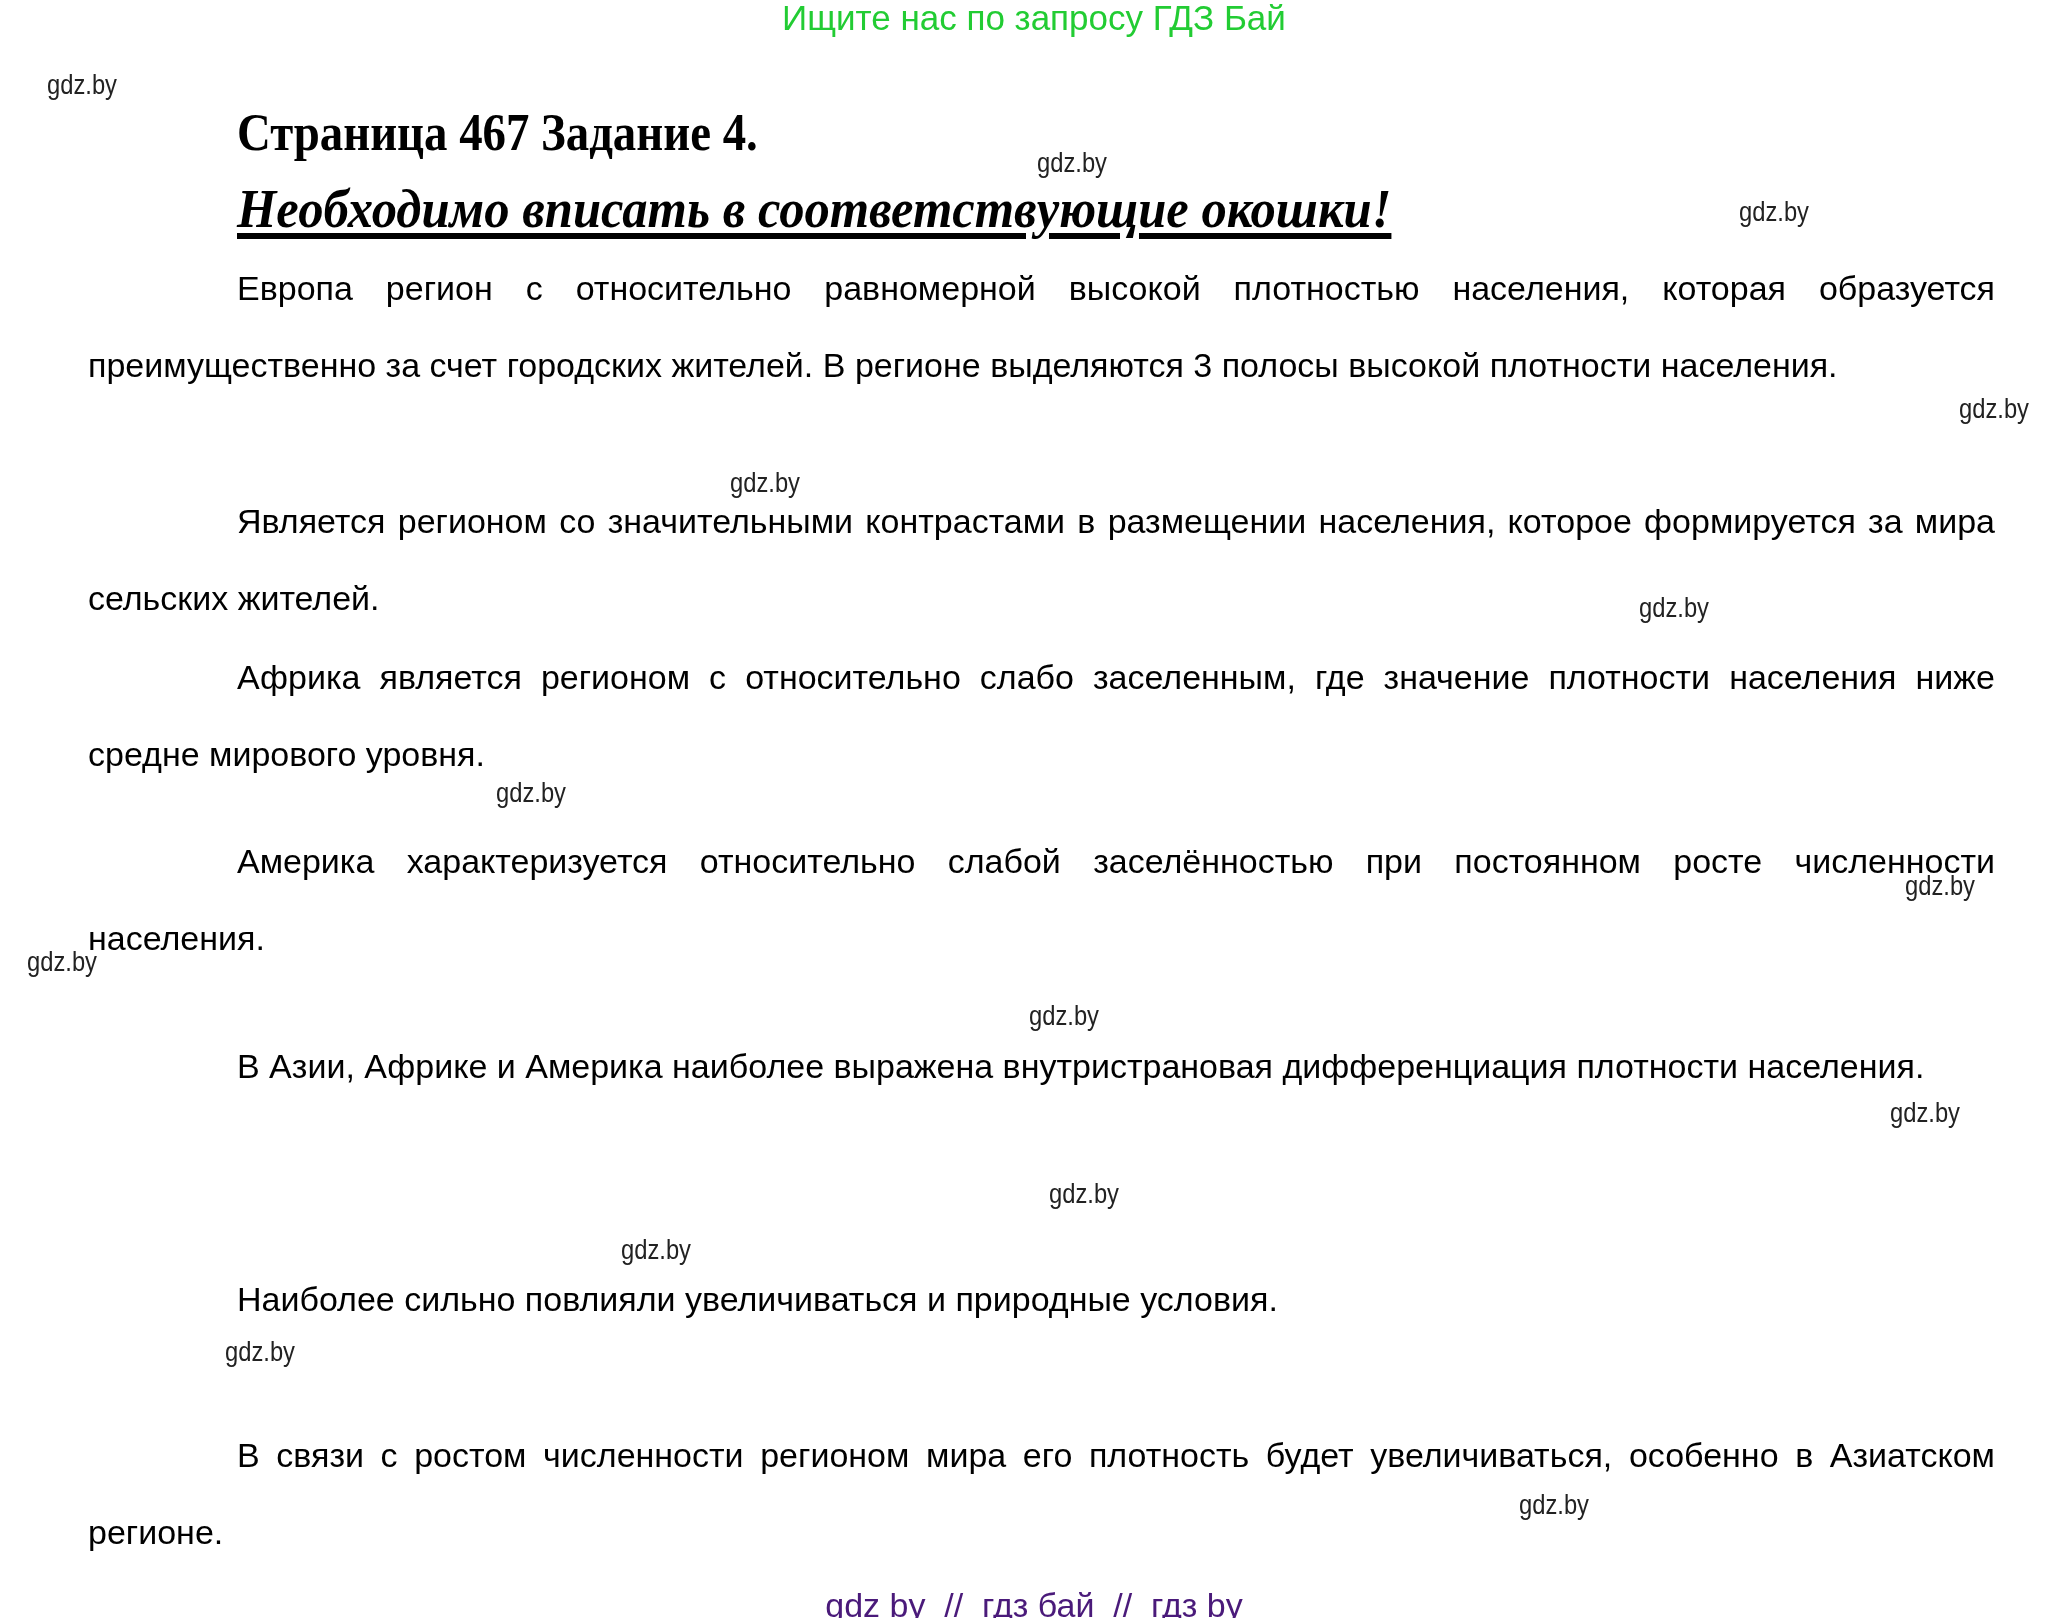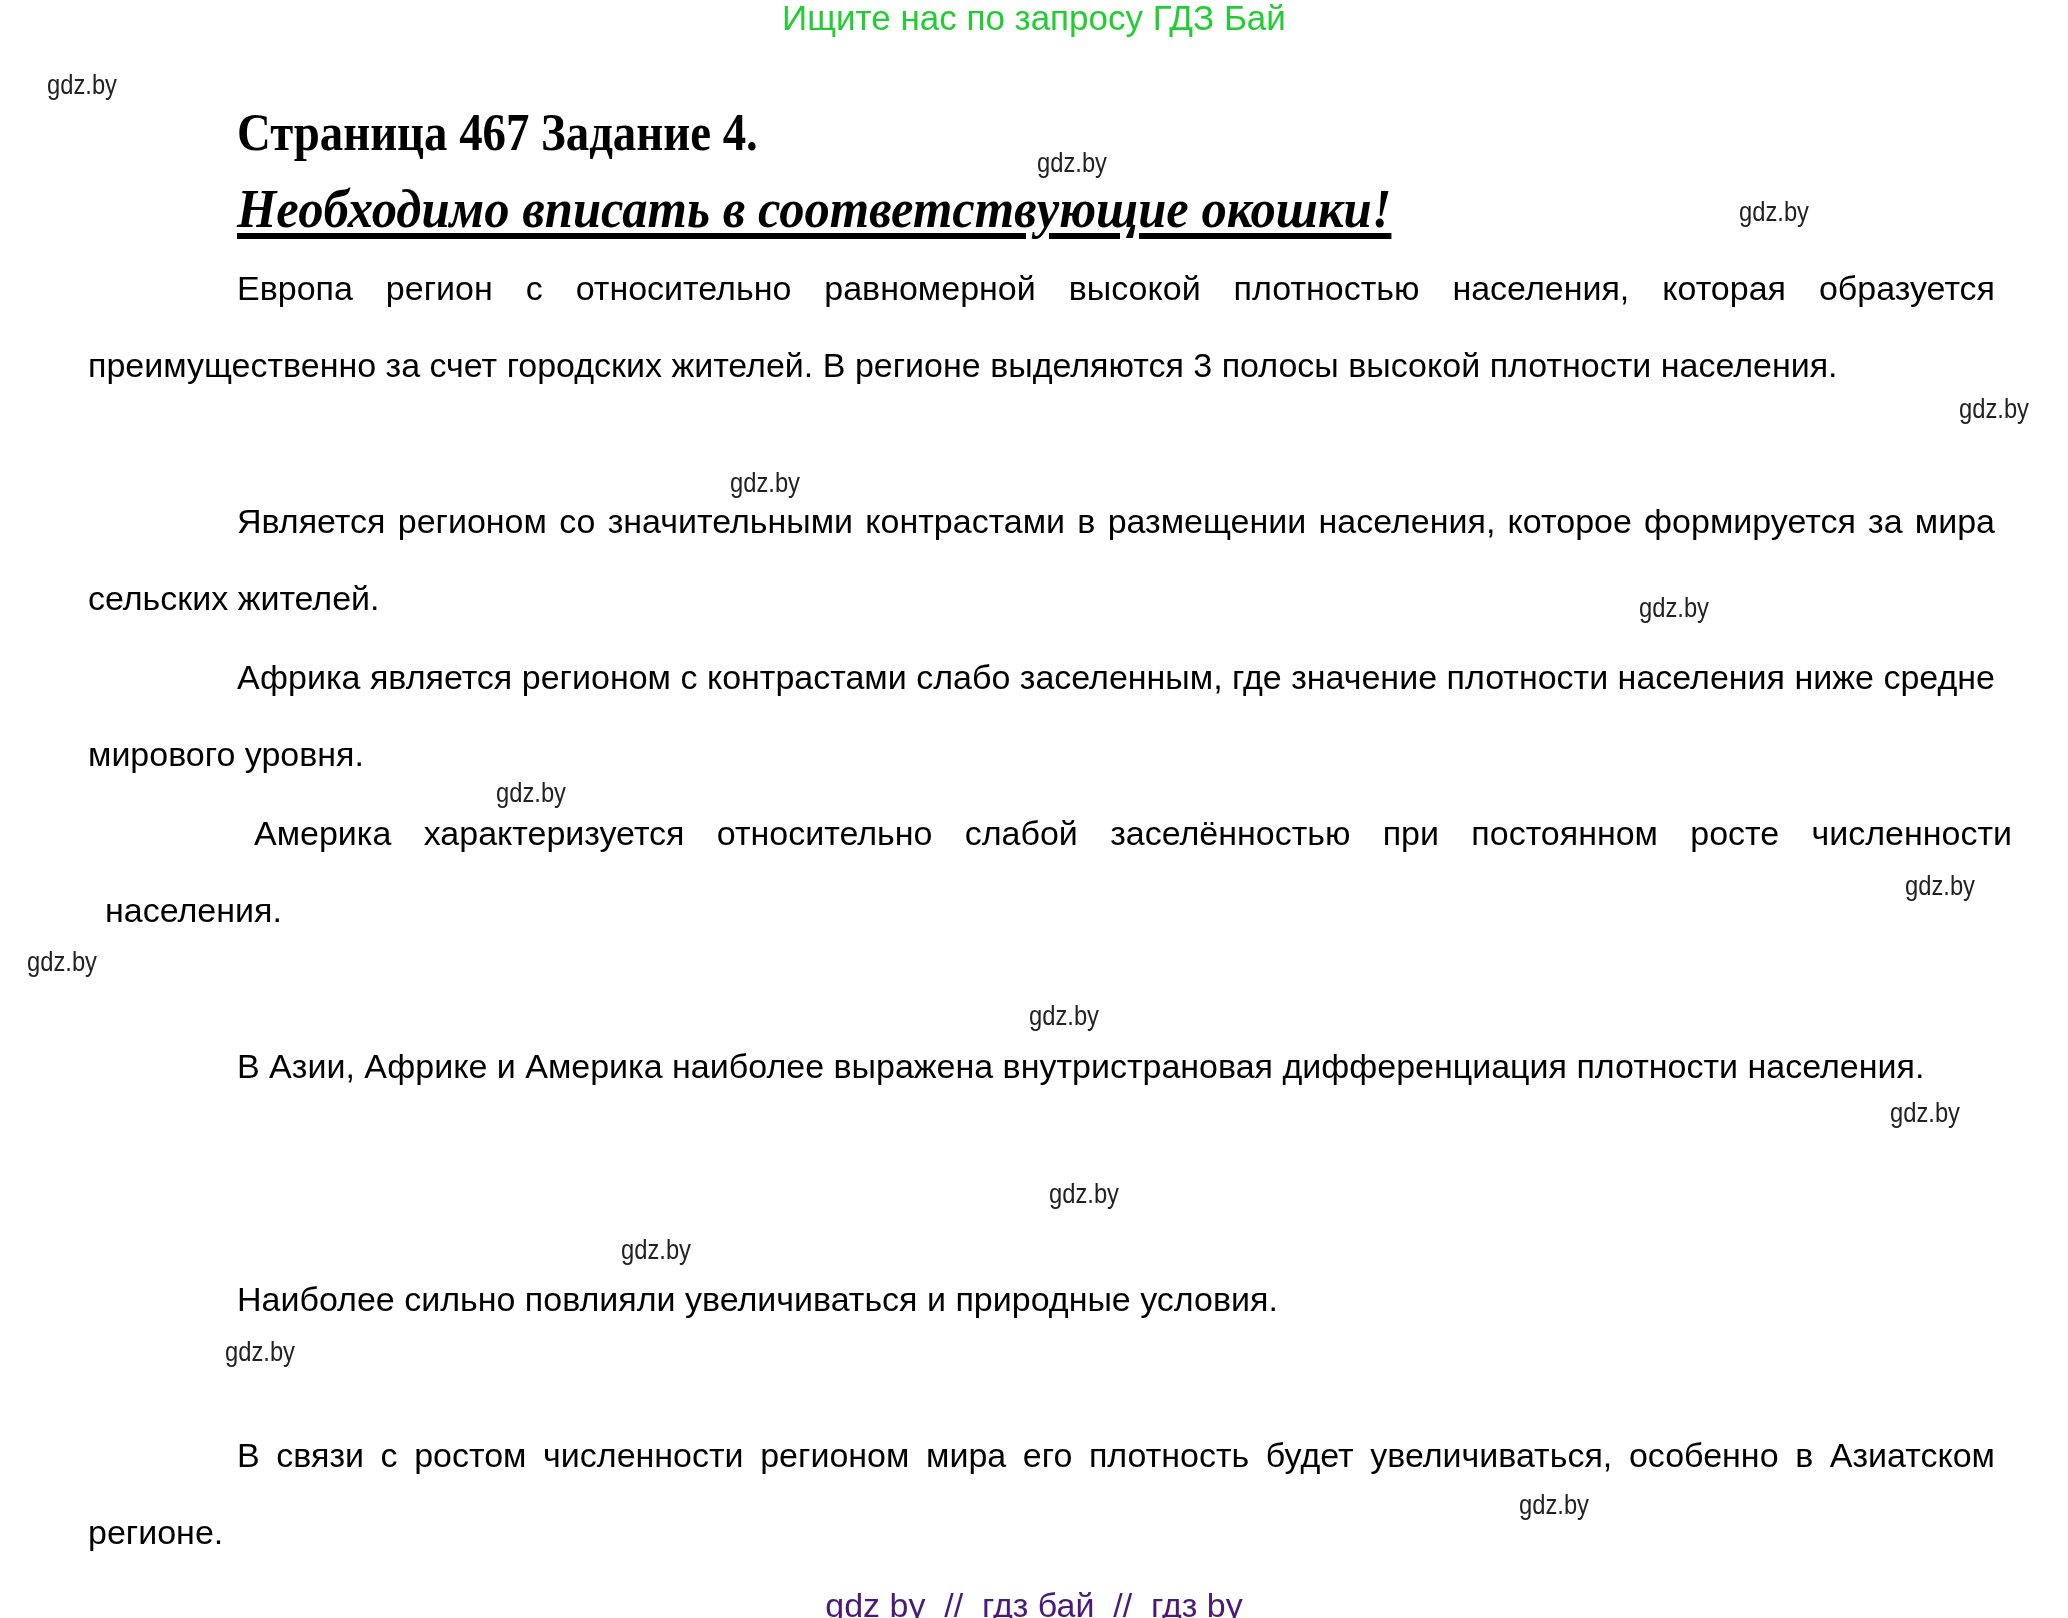--- a/index.html
+++ b/index.html
@@ -50,24 +50,24 @@
 <div class="subtitle">Необходимо вписать в соответствующие окошки!</div>
 <div class="wm" style="left:1739px;top:197px;">gdz.by</div>
 
 <div class="para" style="top:250px;">Европа регион с относительно равномерной высокой плотностью населения, которая образуется преимущественно за счет городских жителей. В регионе выделяются 3 полосы высокой плотности населения.</div>
 <div class="wm" style="left:1959px;top:394px;">gdz.by</div>
 <div class="wm" style="left:730px;top:468px;">gdz.by</div>
 
 <div class="para" style="top:483px;">Является регионом со значительными контрастами в размещении населения, которое формируется за мира сельских жителей.</div>
 <div class="wm" style="left:1639px;top:593px;">gdz.by</div>
 
-<div class="para" style="top:639px;">Африка является регионом с контрастами слабо заселенным, где значение плотности населения ниже средне мирового уровня.</div>
+<div class="para" style="top:639px;">Африка является регионом с относительно слабо заселенным, где значение плотности населения ниже средне мирового уровня.</div>
 <div class="wm" style="left:496px;top:778px;">gdz.by</div>
 
-<div class="para" style="top:795px;margin-left:17px;">Америка характеризуется относительно слабой заселённостью при постоянном росте численности населения.</div>
+<div class="para" style="top:823px;">Америка характеризуется относительно слабой заселённостью при постоянном росте численности населения.</div>
 <div class="wm" style="left:1905px;top:871px;">gdz.by</div>
 <div class="wm" style="left:27px;top:947px;">gdz.by</div>
 <div class="wm" style="left:1029px;top:1001px;">gdz.by</div>
 
 <div class="para" style="top:1028px;">В Азии, Африке и Америка наиболее выражена внутристрановая дифференциация плотности населения.</div>
 <div class="wm" style="left:1890px;top:1098px;">gdz.by</div>
 <div class="wm" style="left:1049px;top:1179px;">gdz.by</div>
 <div class="wm" style="left:621px;top:1235px;">gdz.by</div>
 
 <div class="para" style="top:1261px;">Наиболее сильно повлияли увеличиваться и природные условия.</div>

